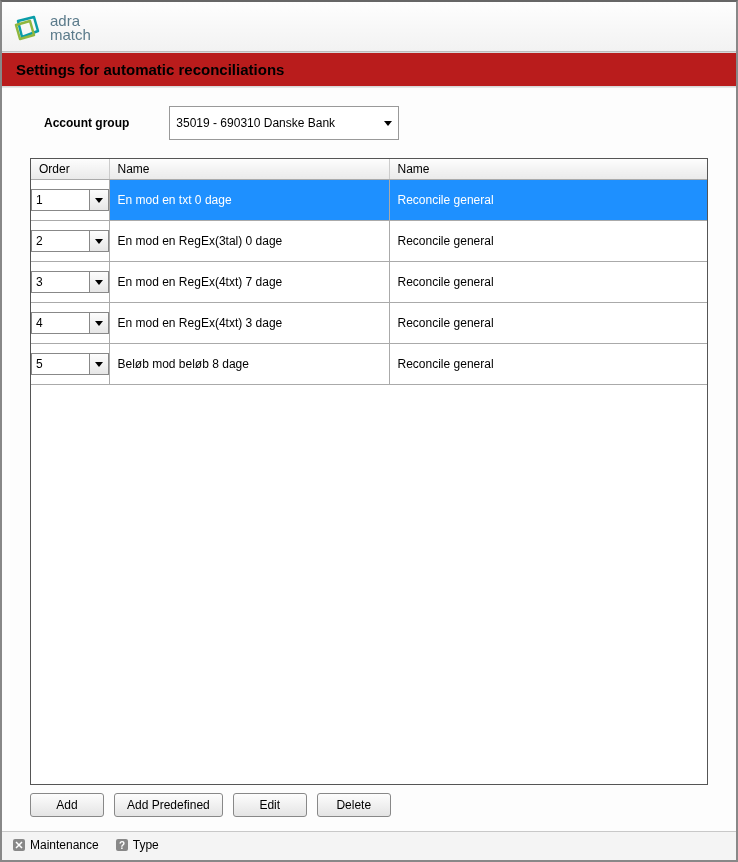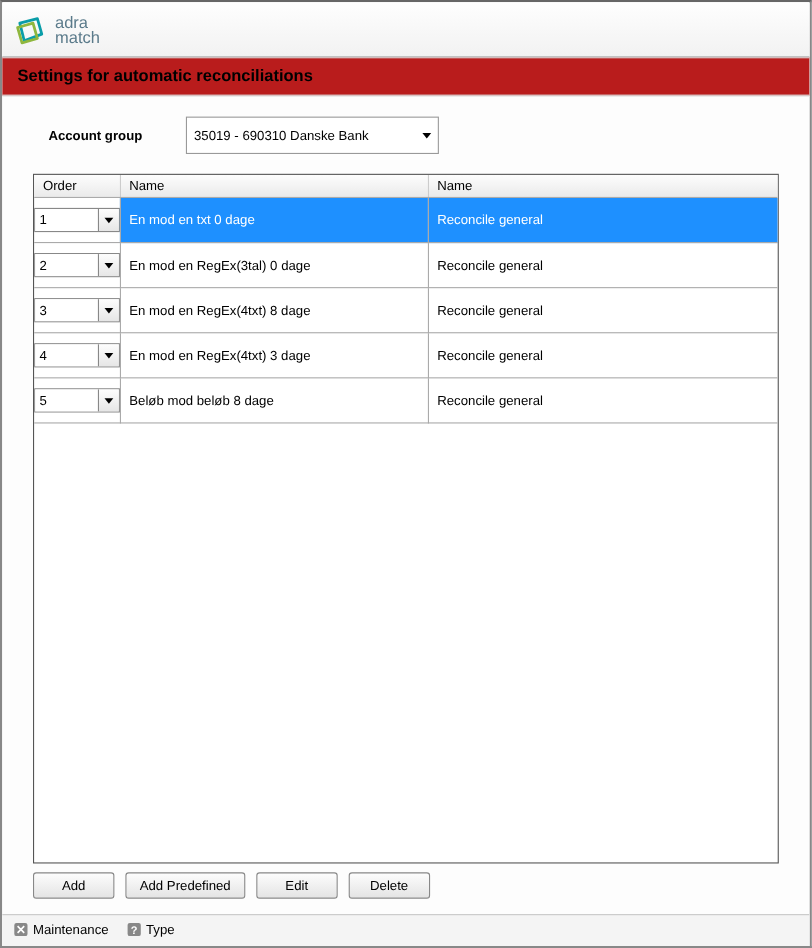--- a/index.html
+++ b/index.html
@@ -271,21 +271,21 @@
             </tr>
             <tr>
               <td class="order-cell">
                 <div class="order-combo">
                   <div class="order-val">3</div>
                   <div class="order-btn">
                     <div class="caret"></div>
                   </div>
                 </div>
               </td>
-              <td class="text-cell col-name">En mod en RegEx(4txt) 8 dage</td>
+              <td class="text-cell col-name">En mod en RegEx(4txt) 7 dage</td>
               <td class="text-cell">Reconcile general</td>
             </tr>
             <tr>
               <td class="order-cell">
                 <div class="order-combo">
                   <div class="order-val">4</div>
                   <div class="order-btn">
                     <div class="caret"></div>
                   </div>
                 </div>

